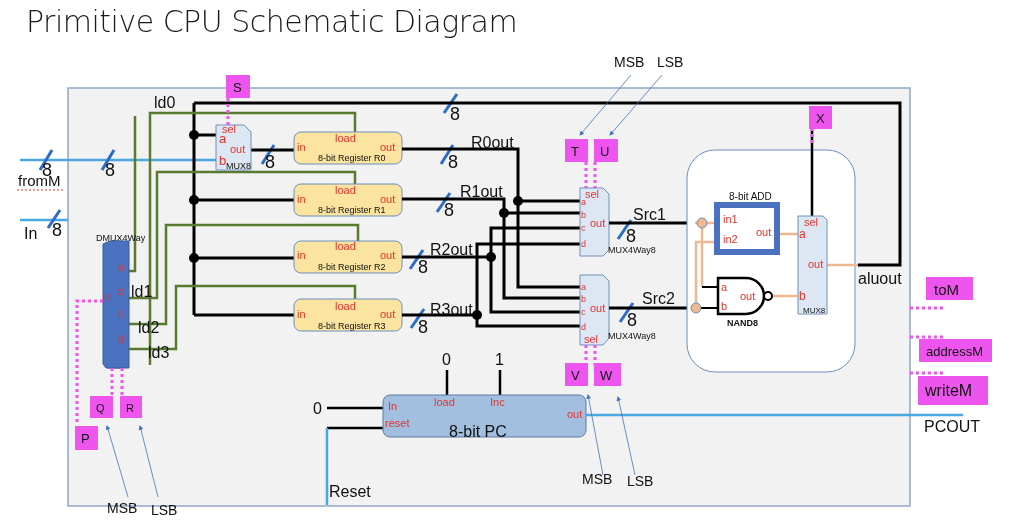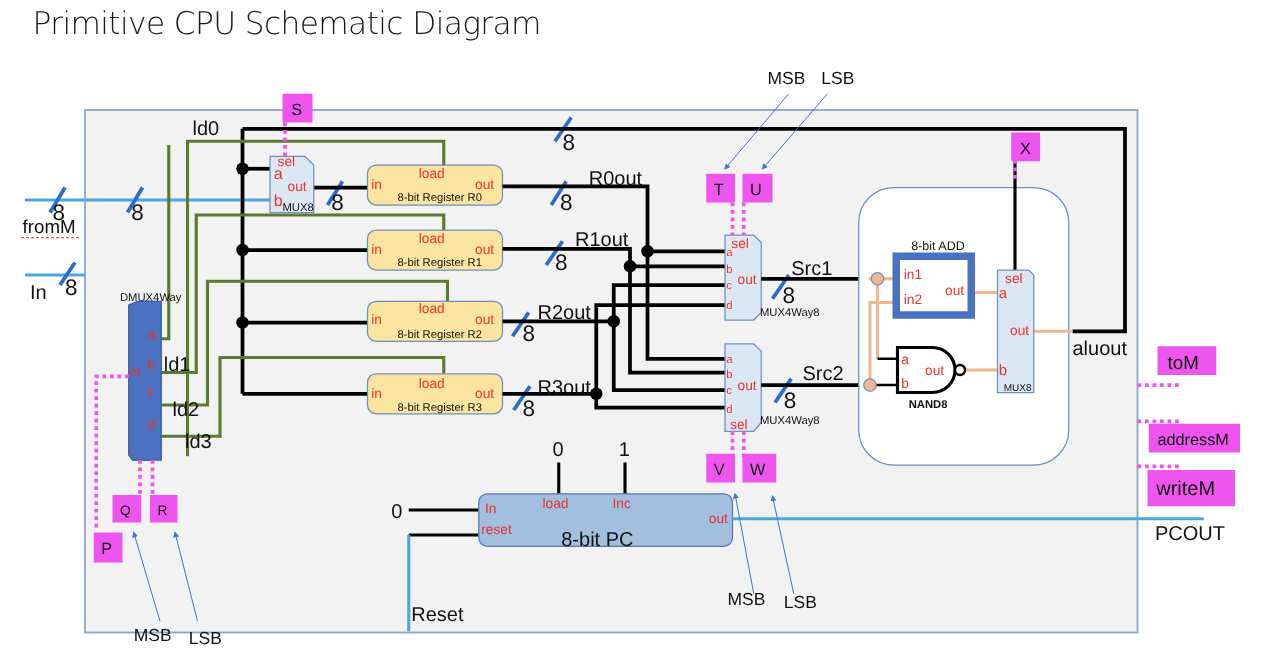--- a/index.html
+++ b/index.html
@@ -1,17 +1,17 @@
 <!DOCTYPE html>
 <html><head>
 <meta charset="utf-8">
 <style>
   html, body { margin:0; padding:0; background:#ffffff; }
   body { width:1024px; height:525px; position:relative; overflow:hidden; font-family:"Liberation Sans", sans-serif; }
-  #title { position:absolute; left:26px; top:4px; font-size:25px; color:#1a1a1a; font-family:"DejaVu Sans", sans-serif; font-weight:300; letter-spacing:-0.5px; }
+  #title { position:absolute; left:26px; top:4px; font-size:30px; color:#1a1a1a; font-family:"DejaVu Sans", sans-serif; font-weight:300; letter-spacing:-0.5px; }
   svg { position:absolute; left:0; top:0; }
   .t { font-family:"Liberation Sans", sans-serif; fill:#111; }
   .red { fill:#e8332c; font-family:"Liberation Sans", sans-serif; }
   .small { font-size:9px; }
   .port { font-size:11px; }
 </style>
 </head>
 <body>
 
 <div id="title">Primitive CPU Schematic Diagram</div>

